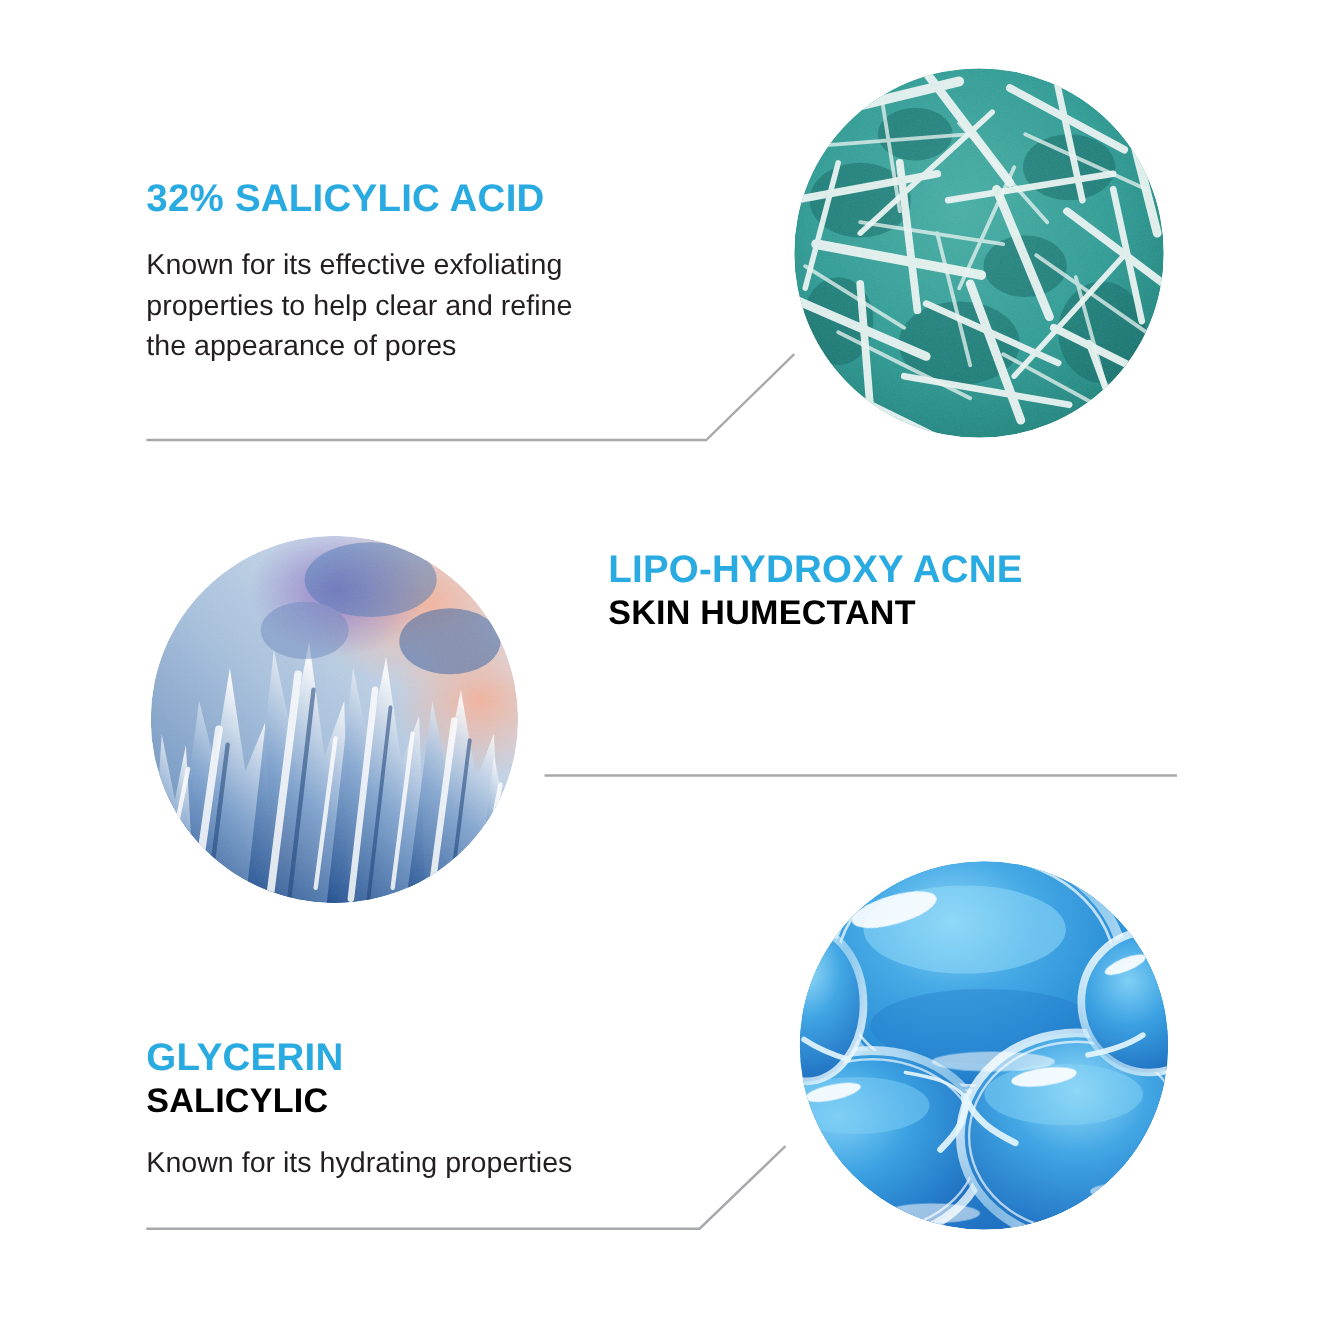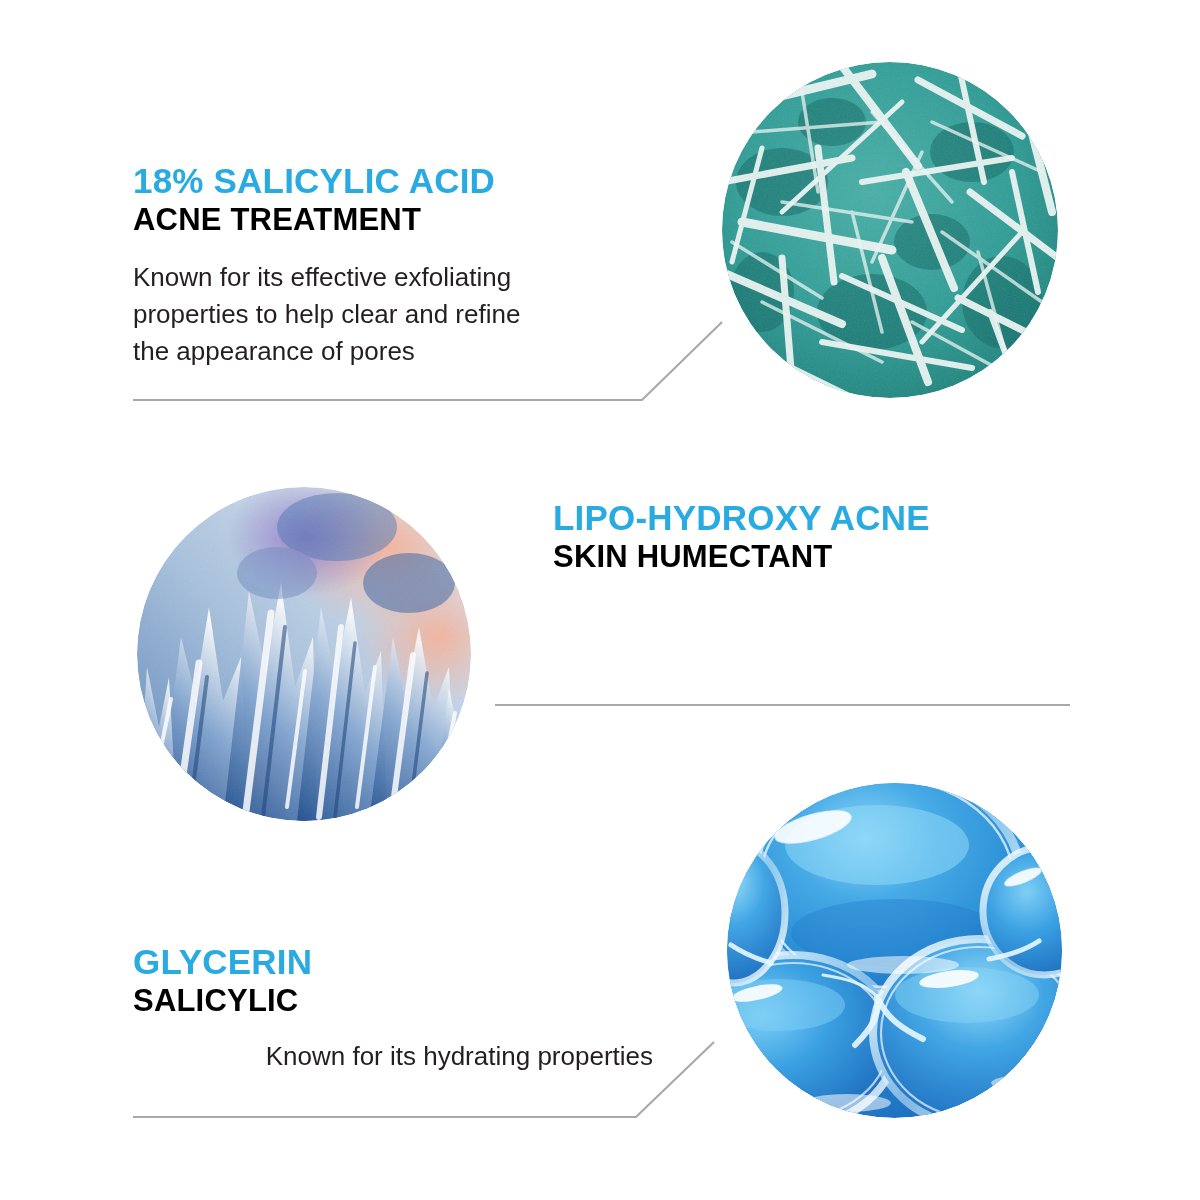--- a/index.html
+++ b/index.html
@@ -321,29 +321,28 @@
         <g fill="#ffffff" opacity="0.55">
           <ellipse cx="176" cy="182" rx="56" ry="9"></ellipse>
           <ellipse cx="120" cy="320" rx="44" ry="9"></ellipse>
           <ellipse cx="300" cy="300" rx="36" ry="8"></ellipse>
         </g>
       </g>
     </svg>
   </div>
 
   <div class="text-block" id="block-salicylic">
-    <h2 class="ing-title">18% SALICYLIC ACID</h2>
-    <h3 class="ing-subtitle">ACNE TREATMENT</h3>
+    <h2 class="ing-title">32% SALICYLIC ACID</h2>
     <p class="ing-desc" style="width: 430px; margin-top: 24px;">Known for its effective exfoliating properties to help clear and refine the appearance of pores</p>
   </div>
 
   <div class="text-block" id="block-lipo">
     <h2 class="ing-title">LIPO-HYDROXY ACNE</h2>
     <h3 class="ing-subtitle">SKIN HUMECTANT</h3>
   </div>
 
   <div class="text-block" id="block-glycerin">
     <h2 class="ing-title">GLYCERIN</h2>
     <h3 class="ing-subtitle">SALICYLIC</h3>
-    <p class="ing-desc" style="width: 520px; text-align: right;">Known for its hydrating properties</p>
+    <p class="ing-desc" style="width: 520px;">Known for its hydrating properties</p>
   </div>
 
 </div>
 
 </body></html>

